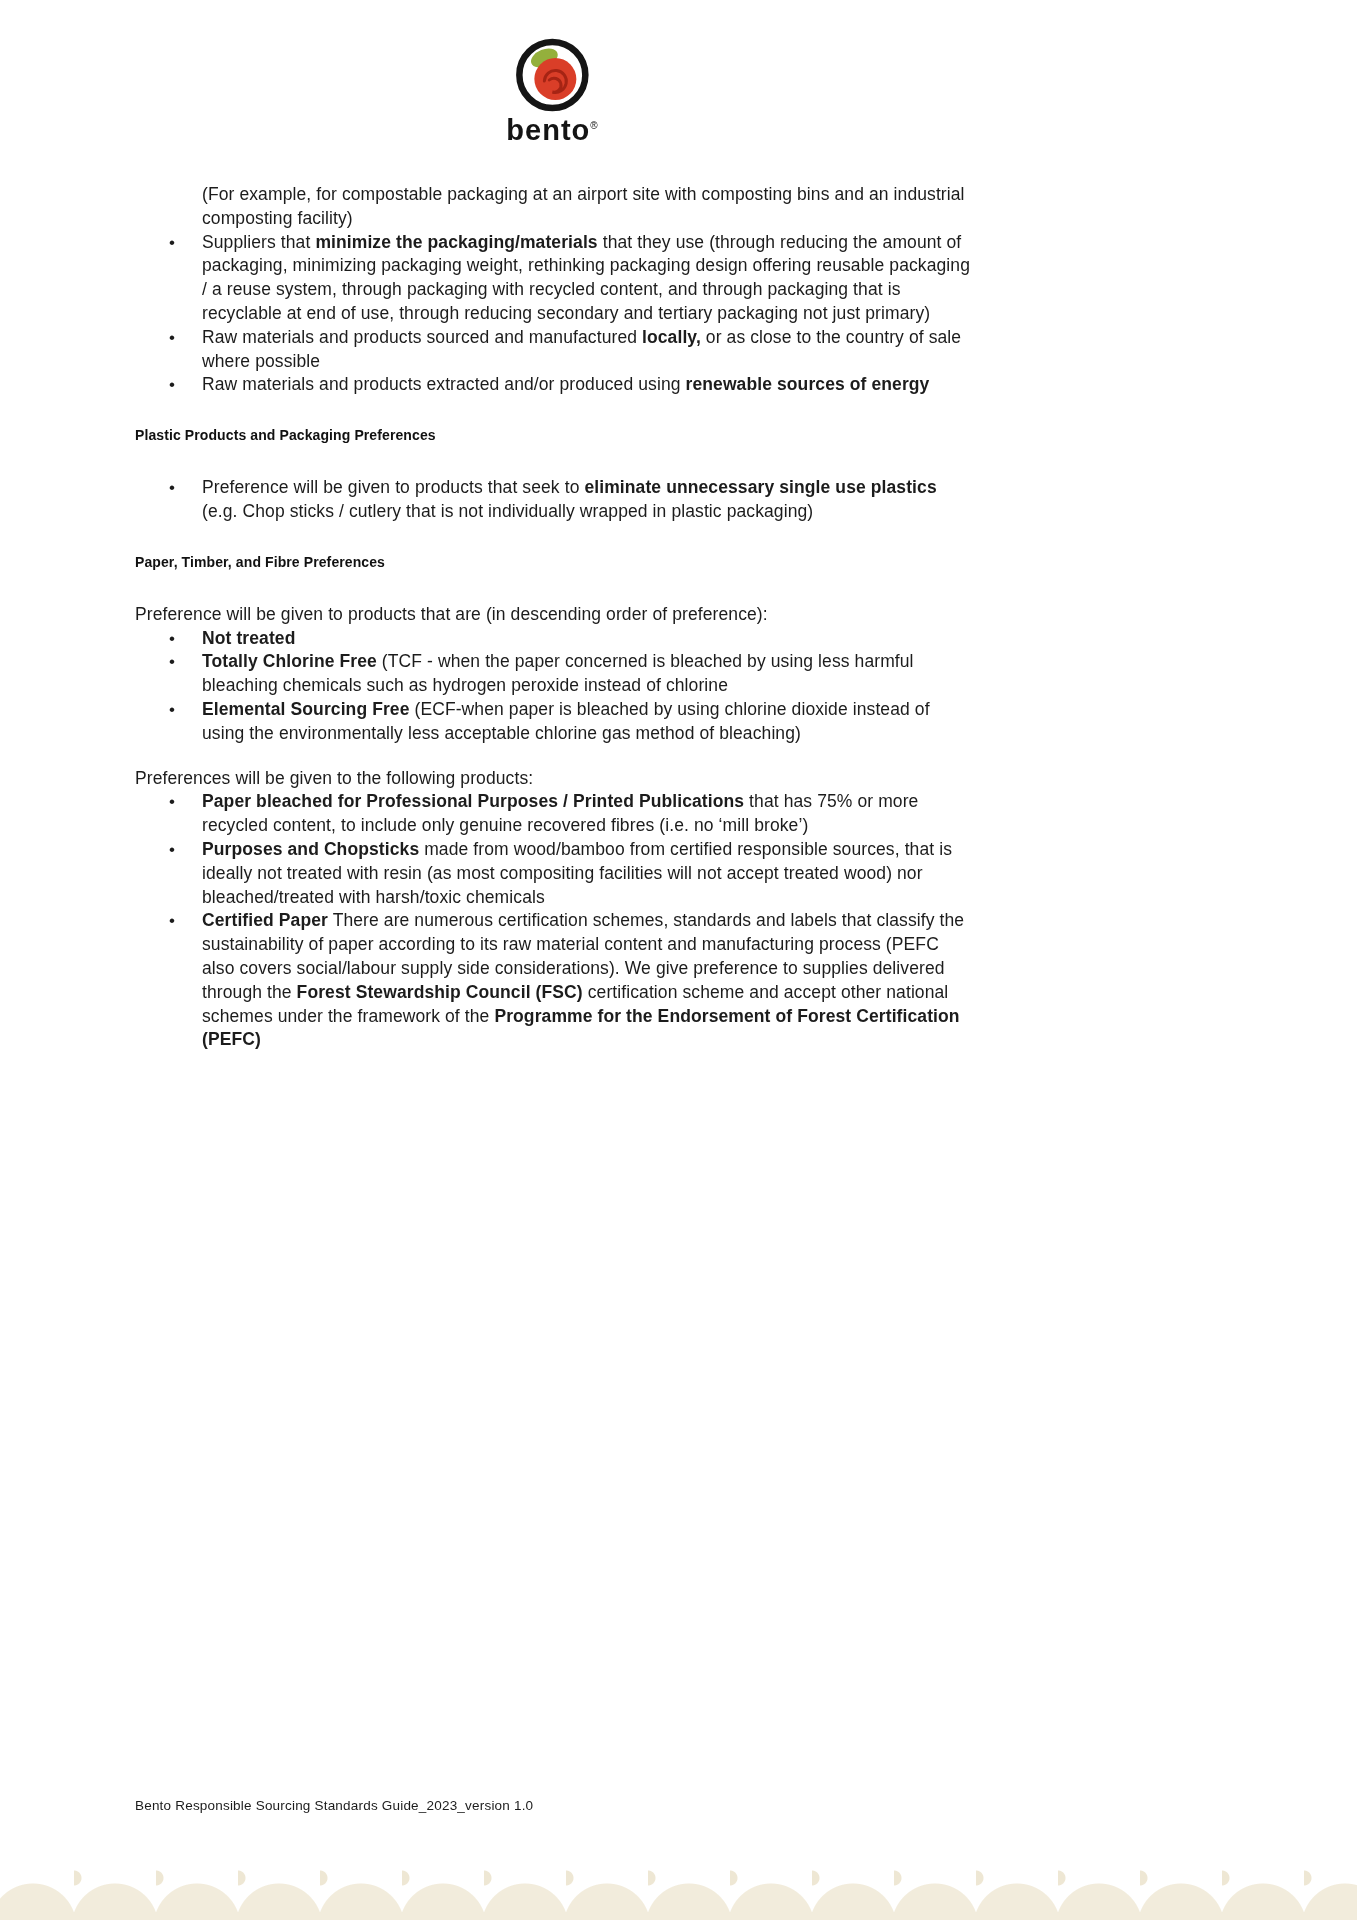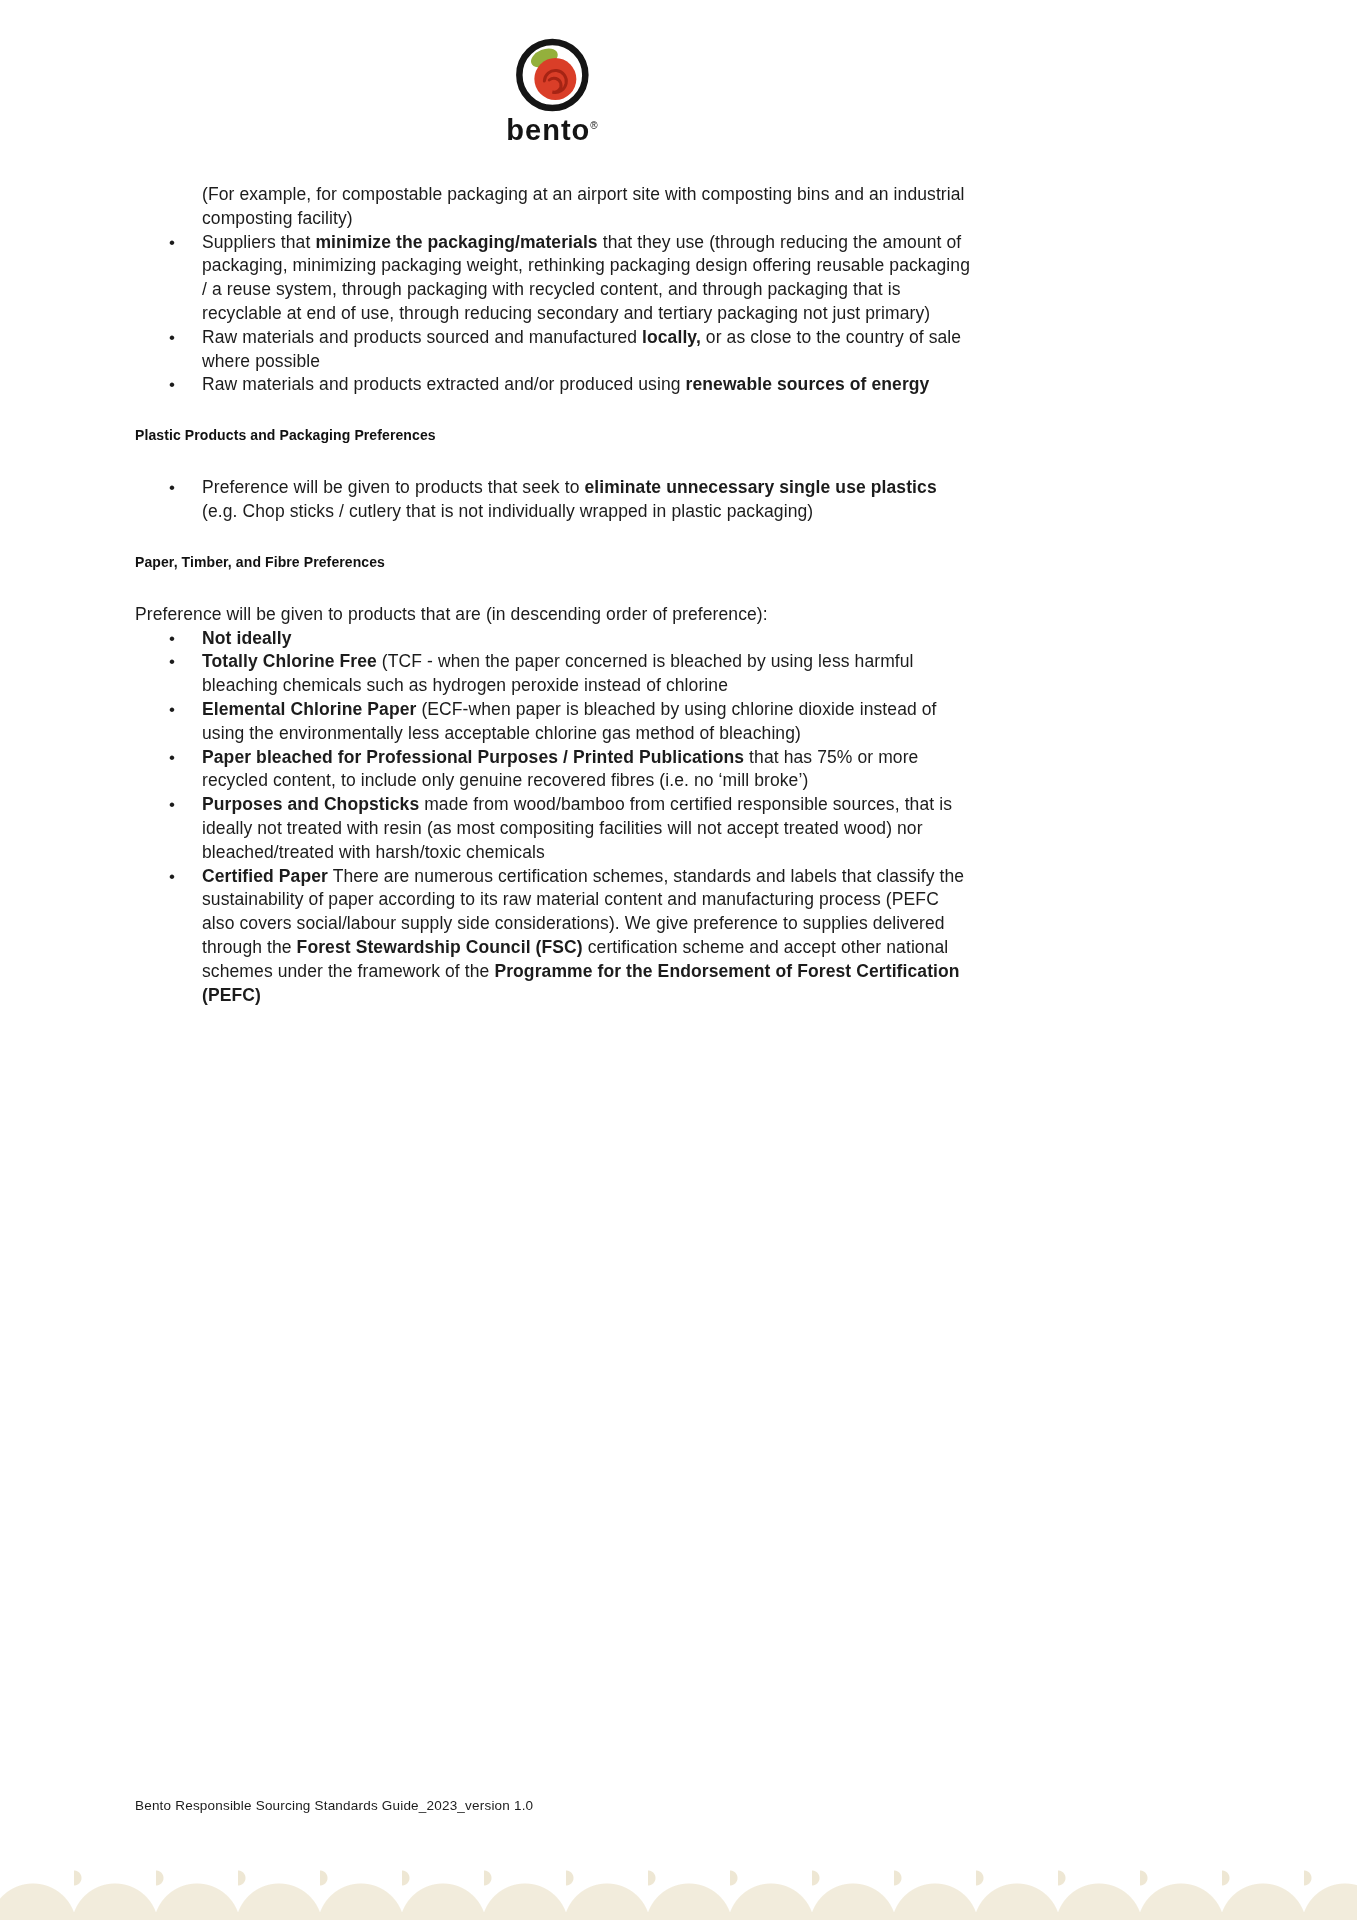--- a/index.html
+++ b/index.html
@@ -135,25 +135,26 @@
 
     <ul class="bullets">
       <li><span>Preference will be given to products that seek to </span><b>eliminate unnecessary single use plastics</b><span> (e.g. Chop sticks / cutlery that is not individually wrapped in plastic packaging)</span></li>
     </ul>
 
     <h2 class="section">Paper, Timber, and Fibre Preferences</h2>
 
     <p class="intro">Preference will be given to products that are (in descending order of preference):</p>
 
     <ul class="bullets">
-      <li><b>Not ideally</b></li>
+      <li><b>Not treated</b></li>
       <li><b>Totally Chlorine Free</b><span> (TCF - when the paper concerned is bleached by using less harmful bleaching chemicals such as hydrogen peroxide instead of chlorine</span></li>
-      <li><b>Elemental Chlorine Paper</b><span> (ECF-when paper is bleached by using chlorine dioxide instead of using the environmentally less acceptable chlorine gas method of bleaching)</span></li>
+      <li><b>Elemental Sourcing Free</b><span> (ECF-when paper is bleached by using chlorine dioxide instead of using the environmentally less acceptable chlorine gas method of bleaching)</span></li>
     </ul>
 
+    <p class="intro mt-sm">Preferences will be given to the following products:</p>
 
     <ul class="bullets mt-md">
       <li><b>Paper bleached for Professional Purposes / Printed Publications</b><span> that has 75% or more recycled content, to include only genuine recovered fibres (i.e. no ‘mill broke’)</span></li>
       <li><b>Purposes and Chopsticks</b><span> made from wood/bamboo from certified responsible sources, that is ideally not treated with resin (as most compositing facilities will not accept treated wood) nor bleached/treated with harsh/toxic chemicals</span></li>
       <li><b>Certified Paper</b><span> There are numerous certification schemes, standards and labels that classify the sustainability of paper according to its raw material content and manufacturing process (PEFC also covers social/labour supply side considerations). We give preference to supplies delivered through the </span><b>Forest Stewardship Council (FSC)</b><span> certification scheme and accept other national schemes under the framework of the </span><b>Programme for the Endorsement of Forest Certification (PEFC)</b></li>
     </ul>
 
   </main>
 
   <div class="footer">Bento Responsible Sourcing Standards Guide_2023_version 1.0</div>

